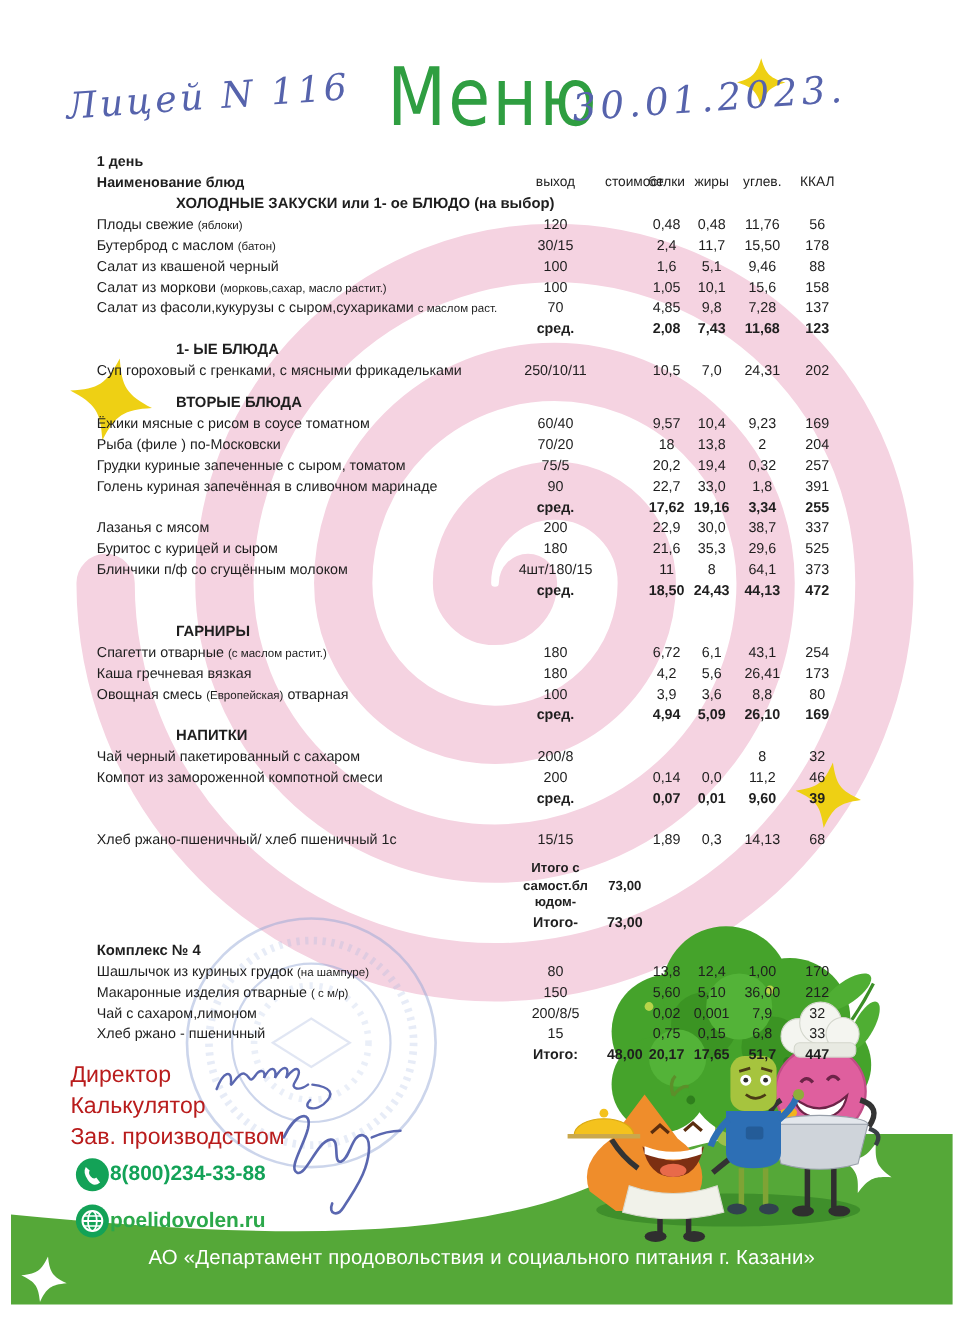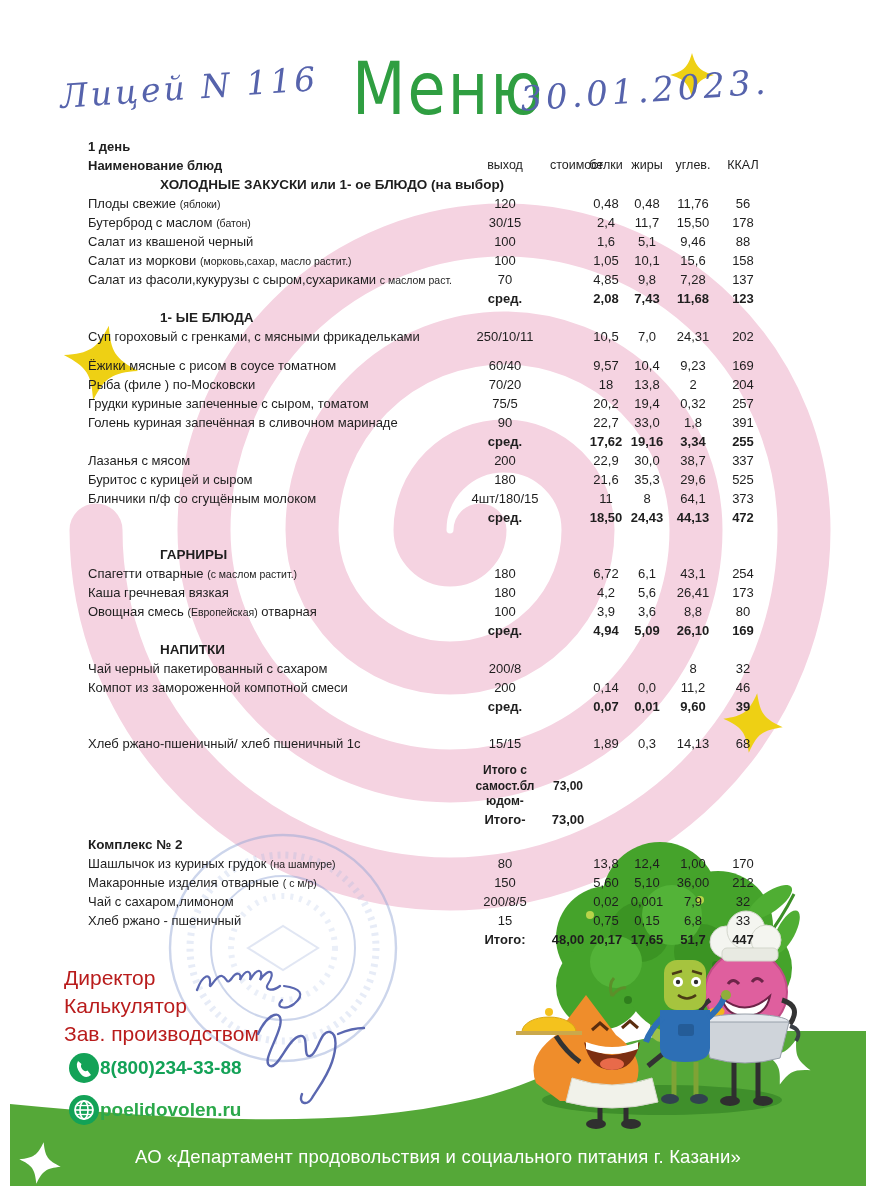--- a/index.html
+++ b/index.html
@@ -35,21 +35,21 @@
   .note{font-size:10.5px;}
   .gap{width:100%;}
 
   
   .sig-label{position:absolute;left:64px;font-size:21px;color:#b91c1c;}
   .contact{position:absolute;left:68px;display:flex;align-items:center;gap:0;}
   .contact .txt{font-size:19px;font-weight:bold;}
   .phone-txt{color:#13a257;}
   .site-txt{color:#2ba84a;}
   .banner{position:absolute;left:10px;top:1132px;width:856px;height:50px;
-          display:flex;align-items:center;justify-content:center;}
+          display:flex;align-items:flex-start;justify-content:center;}
   .banner span{color:#ffffff;font-size:18.5px;letter-spacing:0.2px;}
 </style>
 </head>
 <body>
 
 <div class="page">
 
   <svg class="bg" width="873" height="1200" viewBox="0 0 873 1200">
 
     <g>
@@ -266,20 +266,29 @@
         <div class="row item">
           <div class="c-name"><span>Суп гороховый с гренками, с мясными фрикадельками</span></div>
           <div class="c-out">250/10/11</div>
           <div class="c-cost"></div>
           <div class="c-p">10,5</div>
           <div class="c-f">7,0</div>
           <div class="c-c">24,31</div>
           <div class="c-k">202</div>
         </div>
         <div class="gap" style="height: 10px;"></div>
+        <div class="row sec">
+          <div class="c-name"><span>ВТОРЫЕ  БЛЮДА</span></div>
+          <div class="c-out"></div>
+          <div class="c-cost"></div>
+          <div class="c-p"></div>
+          <div class="c-f"></div>
+          <div class="c-c"></div>
+          <div class="c-k"></div>
+        </div>
         <div class="row item">
           <div class="c-name"><span>Ёжики мясные с рисом в соусе томатном</span></div>
           <div class="c-out">60/40</div>
           <div class="c-cost"></div>
           <div class="c-p">9,57</div>
           <div class="c-f">10,4</div>
           <div class="c-c">9,23</div>
           <div class="c-k">169</div>
         </div>
         <div class="row item">
@@ -478,21 +487,21 @@
           <div class="c-name"></div>
           <div class="c-out">Итого-</div>
           <div class="c-cost">73,00</div>
           <div class="c-p"></div>
           <div class="c-f"></div>
           <div class="c-c"></div>
           <div class="c-k"></div>
         </div>
         <div class="gap" style="height: 6px;"></div>
         <div class="row plain">
-          <div class="c-name"><span>Комплекс № 2</span></div>
+          <div class="c-name"><span>Комплекс № 4</span></div>
           <div class="c-out"></div>
           <div class="c-cost"></div>
           <div class="c-p"></div>
           <div class="c-f"></div>
           <div class="c-c"></div>
           <div class="c-k"></div>
         </div>
         <div class="row item">
           <div class="c-name"><span>Шашлычок из куриных грудок </span><span class="note">(на шампуре)</span></div>
           <div class="c-out">80</div>

